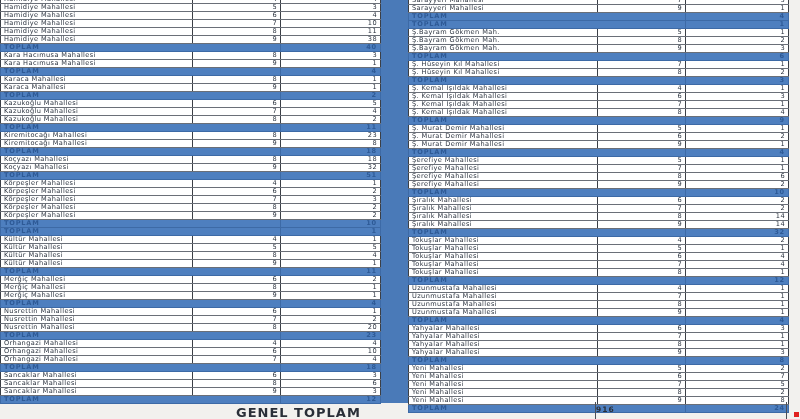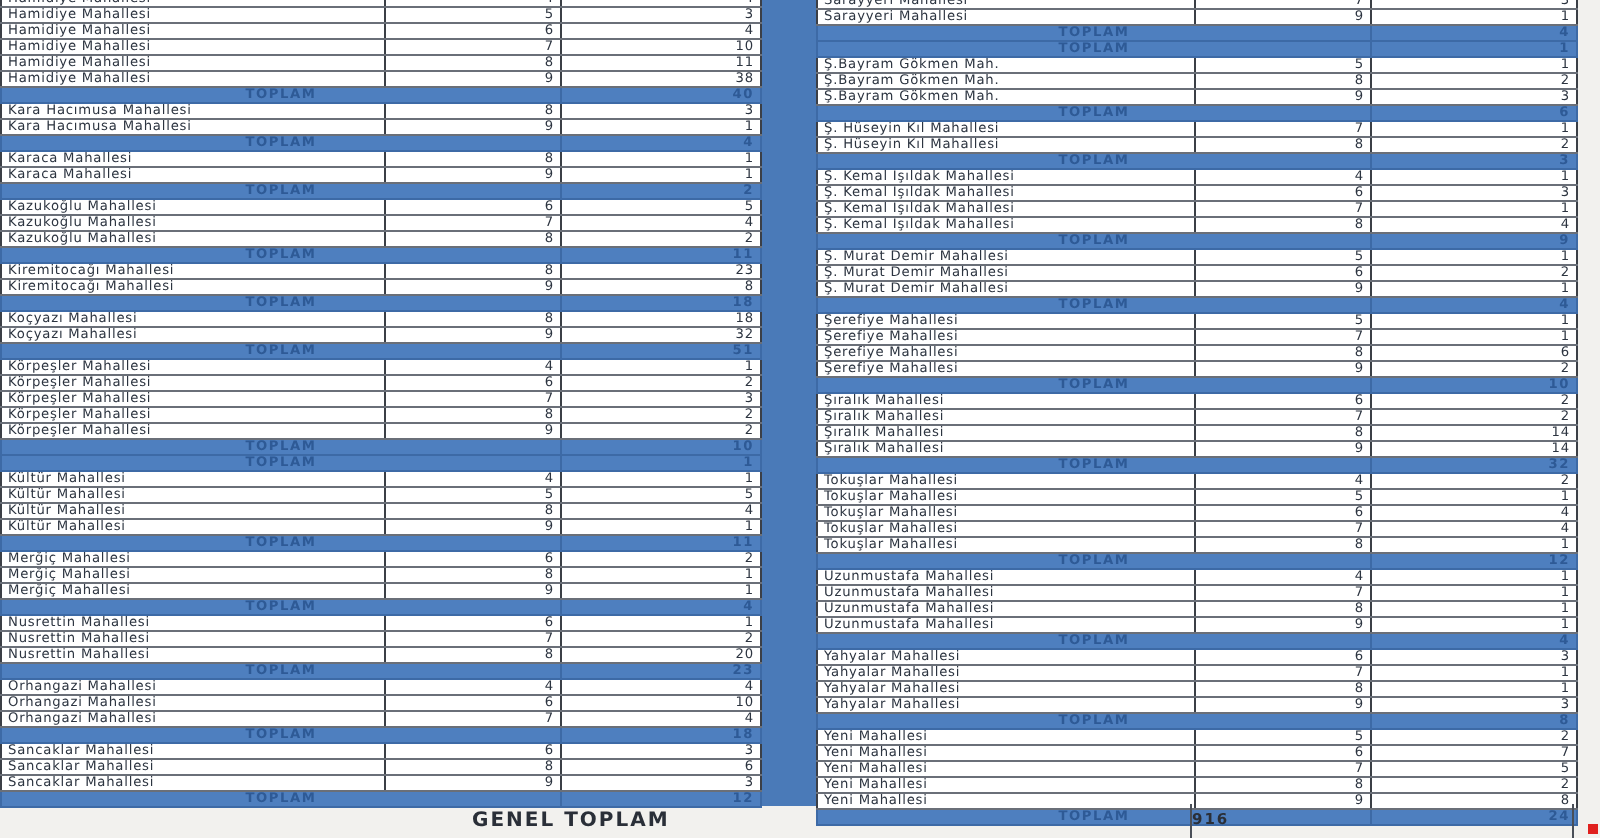--- a/index.html
+++ b/index.html
@@ -22,30 +22,30 @@
     height: 7.6px; line-height: 7px; padding: 0 3px;
     border: 1px solid #3b3f46; border-top: 0; border-bottom: 1px solid #6a6f78;
     white-space: nowrap; overflow: hidden; box-sizing: border-box;
     background: #ffffff; letter-spacing: 0.4px;
   }
   .tbl td.num { text-align: right; }
   .tbl tr.total td {
     background: #4e7fbf; color: #2e5a96; border-color: #3d6aa6;
     font-weight: bold; letter-spacing: 0.8px;
   }
-  .tbl tr.total td.label { text-align: center; }
+  .tbl tr.total td.label { }
   .c-name { width: 192px; }
   .c-mid  { width: 88px; }
   .c-val  { width: 100px; }
   #right-table .c-name { width: 189px; }
   #right-table .c-mid  { width: 88px; }
   #right-table .c-val  { width: 103px; }
   .grand-label {
     position: absolute; left: 236px; top: 405px;
-    font-size: 10px; font-weight: bold; color: #2a2f38; letter-spacing: 1px;
+    font-size: 13px; font-weight: bold; color: #2a2f38; letter-spacing: 1px;
   }
   .grand-box {
     position: absolute; left: 595px; top: 402px; width: 190px; height: 17px;
     border-left: 1px solid #4a4f58; border-right: 1px solid #4a4f58;
     text-align: left; font-size: 7.5px; font-weight: bold; color: #2a2f38;
     line-height: 16px; letter-spacing: 1px;
   }
   .red-mark {
     position: absolute; left: 794px; top: 412px; width: 5px; height: 5px; background: #e0201e;
   }

